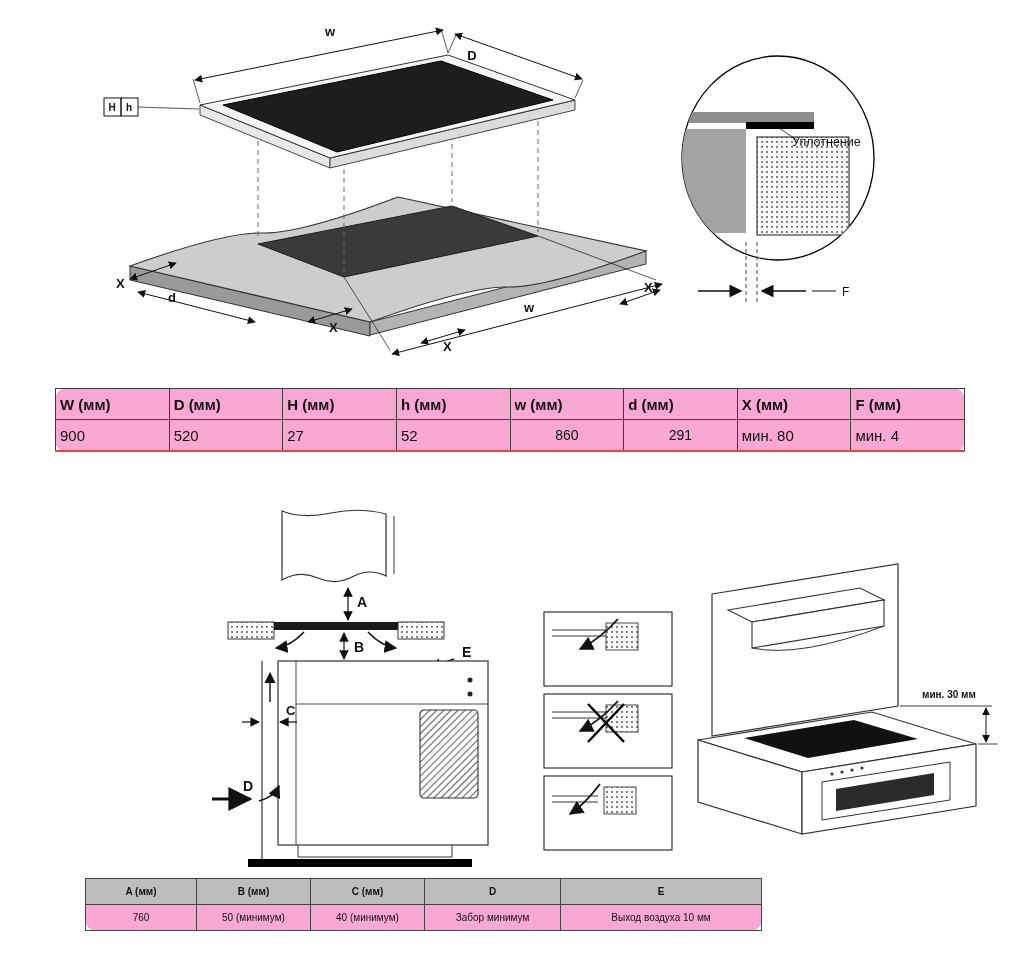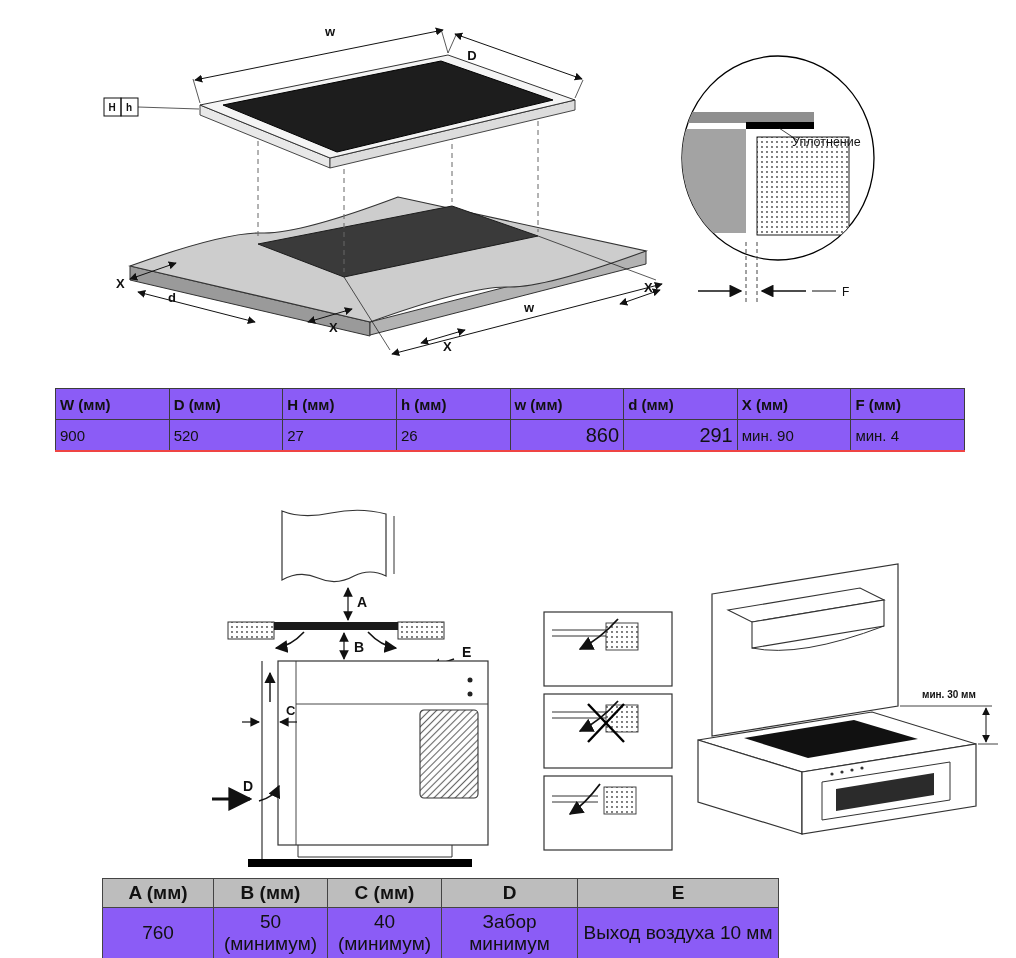--- a/index.html
+++ b/index.html
@@ -5,27 +5,27 @@
   html,body{margin:0;padding:0;background:#fff;}
   .page{position:relative;width:1016px;height:958px;background:#fff;
         font-family:"Liberation Sans",sans-serif;color:#111;overflow:hidden;}
   svg{position:absolute;left:0;}
   #svg-top{top:0;}
   #svg-bottom{top:500px;}
   svg text{font-family:"Liberation Sans",sans-serif;fill:#111;}
   .dim-label{font-size:13px;font-weight:bold;}
   .dim-label-lg{font-size:14px;font-weight:bold;}
   .small-label{font-size:12.5px;}
-  table{border-collapse:collapse;position:absolute;background:#8b5cf6;table-layout:fixed;}
+  table{border-collapse:collapse;position:absolute;background:#f9a8d4;table-layout:fixed;border-radius:12px;}
   #table1{left:55px;top:388px;width:910px;font-size:15px;}
   #table1 th,#table1 td{border:1px solid #3c3c3c;padding:3px 4px;text-align:left;height:24px;overflow:hidden;}
   #table1 th{font-weight:600;}
   #table1 tr.vals td{border-bottom:2px solid #ef4444;}
-  #table1 td.c{text-align:right;font-size:20px;}
-  #table2{left:102px;top:878px;width:676px;font-size:19px;}
+  #table1 td.c{text-align:center;font-size:14px;}
+  #table2{left:85px;top:878px;width:676px;font-size:10px;}
   #table2 th{background:#bdbdbd;font-weight:600;}
   #table2 th,#table2 td{border:1px solid #444;padding:3px 4px;height:19px;text-align:center;overflow:hidden;}
 </style>
 </head>
 <body>
 
 <div class="page">
 
   <svg id="svg-top" width="1016" height="378" viewBox="0 0 1016 378">
     <defs>
@@ -131,24 +131,24 @@
       <th>h (мм)</th>
       <th>w (мм)</th>
       <th>d (мм)</th>
       <th>X (мм)</th>
       <th>F (мм)</th>
     </tr>
     <tr class="vals">
       <td>900</td>
       <td>520</td>
       <td>27</td>
-      <td>26</td>
+      <td>52</td>
       <td class="c">860</td>
       <td class="c">291</td>
-      <td>мин. 90</td>
+      <td>мин. 80</td>
       <td>мин. 4</td>
     </tr>
   </tbody>
     </table>
 
   <svg id="svg-bottom" width="1016" height="380" viewBox="0 0 1016 380">
     <defs>
       <marker id="arr2" viewBox="0 0 10 10" refX="9" refY="5" markerWidth="8" markerHeight="8" orient="auto-start-reverse">
         <path d="M0,0L10,5L0,10z" fill="#111"></path>
       </marker>

